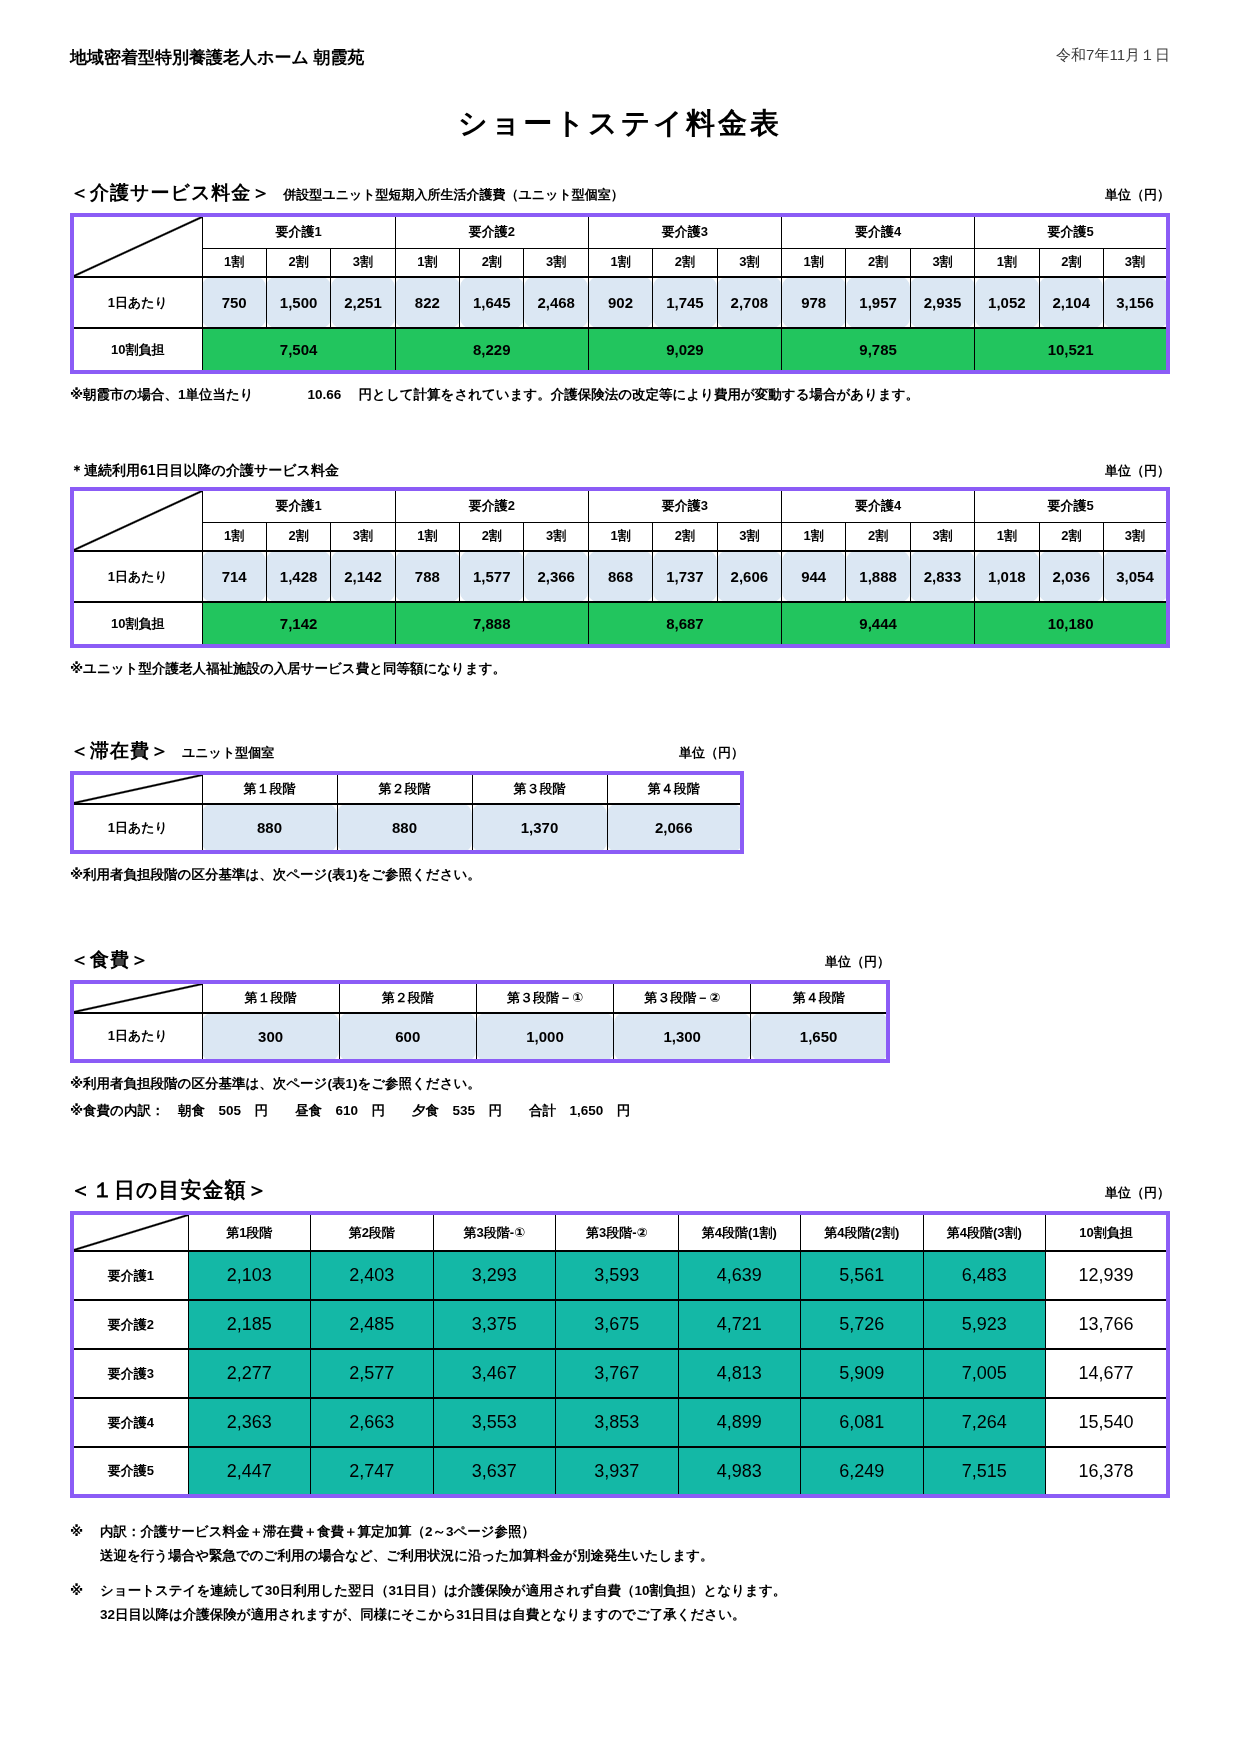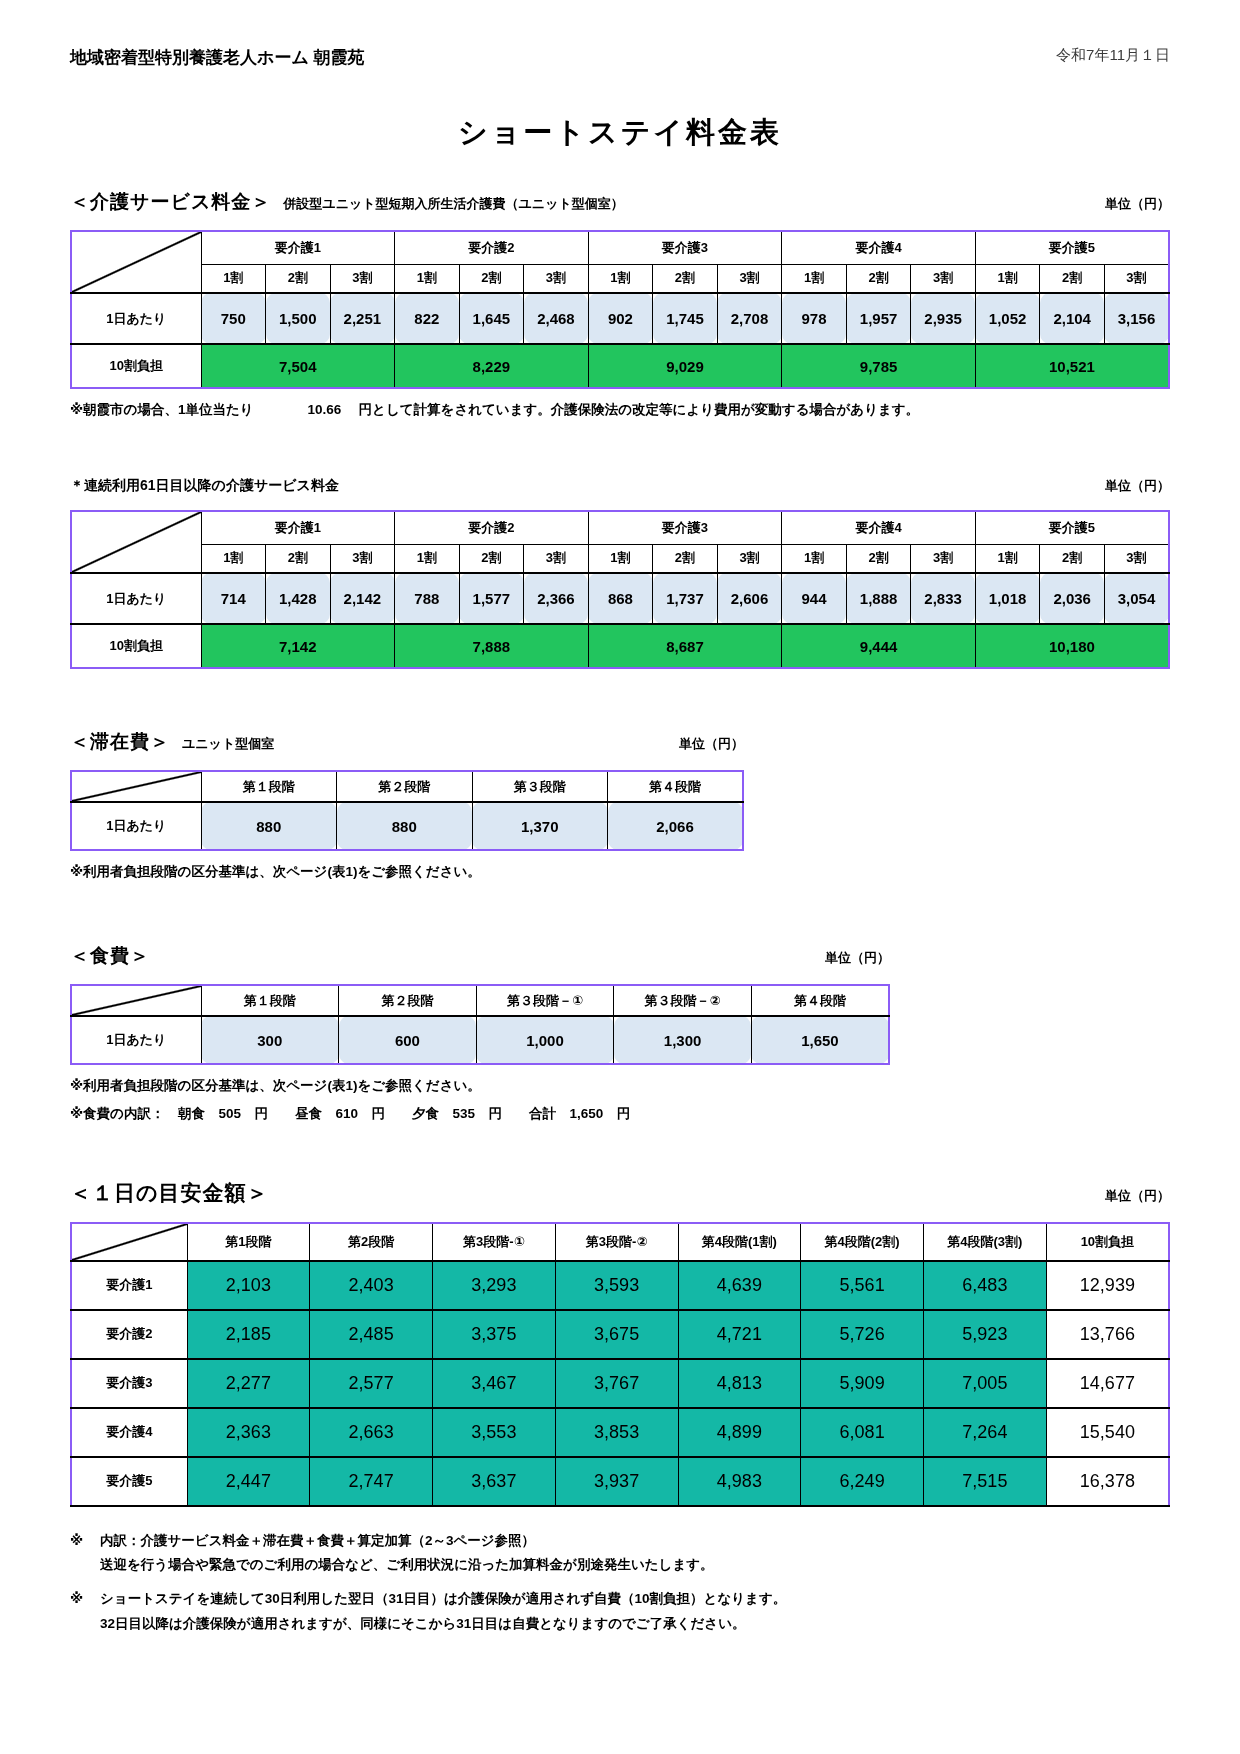--- a/index.html
+++ b/index.html
@@ -6,31 +6,31 @@
   .page{
     width:1240px;height:1754px;box-sizing:border-box;
     padding:46px 70px 0 70px;background:#fff;color:#000;
     font-family:"Liberation Sans","DejaVu Sans",sans-serif;
     overflow:hidden;position:relative;
   }
   .content{width:1100px;}
   .topbar{display:flex;justify-content:space-between;align-items:flex-start;}
   .facility{font-size:17px;font-weight:700;}
   .date{font-size:15px;font-weight:400;color:#3a3a3a;}
-  .doc-title{text-align:center;font-size:29px;font-weight:700;letter-spacing:3px;margin-top:44px;}
+  .doc-title{text-align:center;font-size:29px;font-weight:700;letter-spacing:3px;margin-top:35px;}
 
   .section{margin-top:0;}
   .sec-head{display:flex;align-items:baseline;}
   .sec-title{font-size:19px;font-weight:700;letter-spacing:1px;}
   .sec-title.small{font-size:14px;letter-spacing:0;}
   .sec-title.big{font-size:21px;}
   .sec-sub{font-size:13px;font-weight:700;margin-left:12px;}
   .sec-unit{margin-left:auto;font-size:13px;font-weight:700;}
 
-  table{border-collapse:collapse;table-layout:fixed;margin-top:15px;border:2px solid #8b5cf6;}
+  table{border-collapse:collapse;table-layout:fixed;margin-top:7px;border:4px solid #8b5cf6;}
   th,td{border:1px solid #000;text-align:center;vertical-align:middle;padding:0;overflow:hidden;}
   th{font-weight:700;font-size:13px;background:#fff;}
   td.lbl{font-weight:700;font-size:13px;background:#fff;}
   .blue{background:#dbe7f3;border-radius:10px;}
   .num{font-size:15px;font-weight:700;}
   .num-total{font-size:15px;font-weight:700;background:#22c55e;}
 
   .t-wide{width:1100px;}
   .t-wide col.c-label{width:130px;}
   .t-stay{width:674px;}
@@ -216,20 +216,21 @@
         <tr class="row-total">
           <td class="lbl">10割負担</td>
         <td class="num-total" colspan="3">7,142</td>
               <td class="num-total" colspan="3">7,888</td>
               <td class="num-total" colspan="3">8,687</td>
               <td class="num-total" colspan="3">9,444</td>
               <td class="num-total" colspan="3">10,180</td>
             </tr>
       </tbody>
         </table>
+      <div class="note">※ユニット型介護老人福祉施設の入居サービス費と同等額になります。</div>
     </div>
 
     <div class="section gap-b" style="width:674px;">
       <div class="sec-head">
         <span class="sec-title">＜滞在費＞</span>
         <span class="sec-sub">ユニット型個室</span>
         <span class="sec-unit">単位（円）</span>
       </div>
       <table class="t-stay">
         <colgroup>

